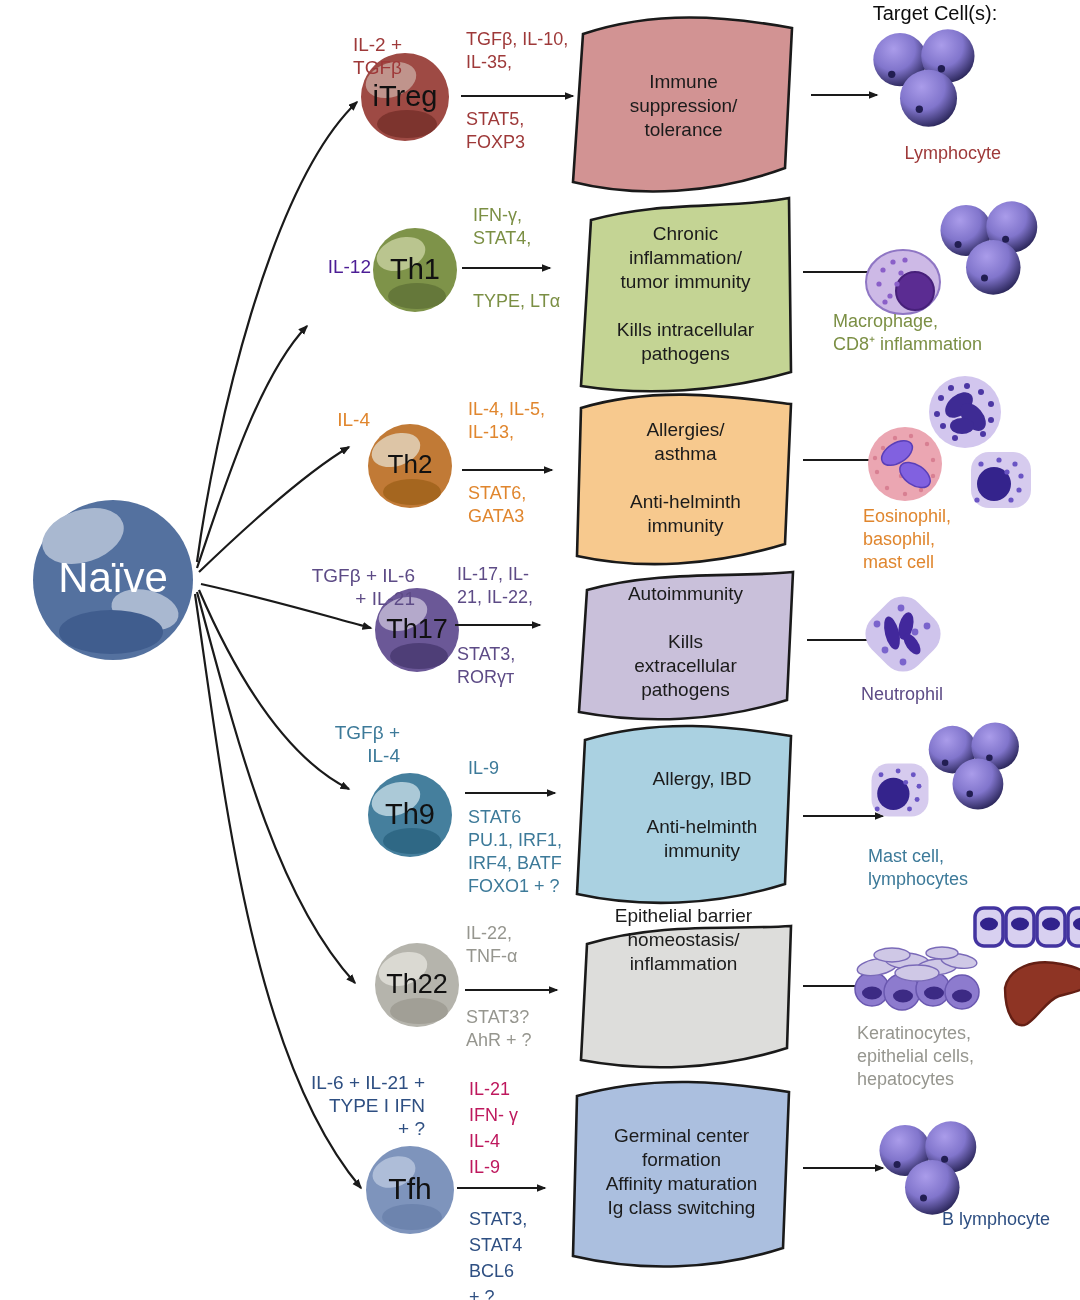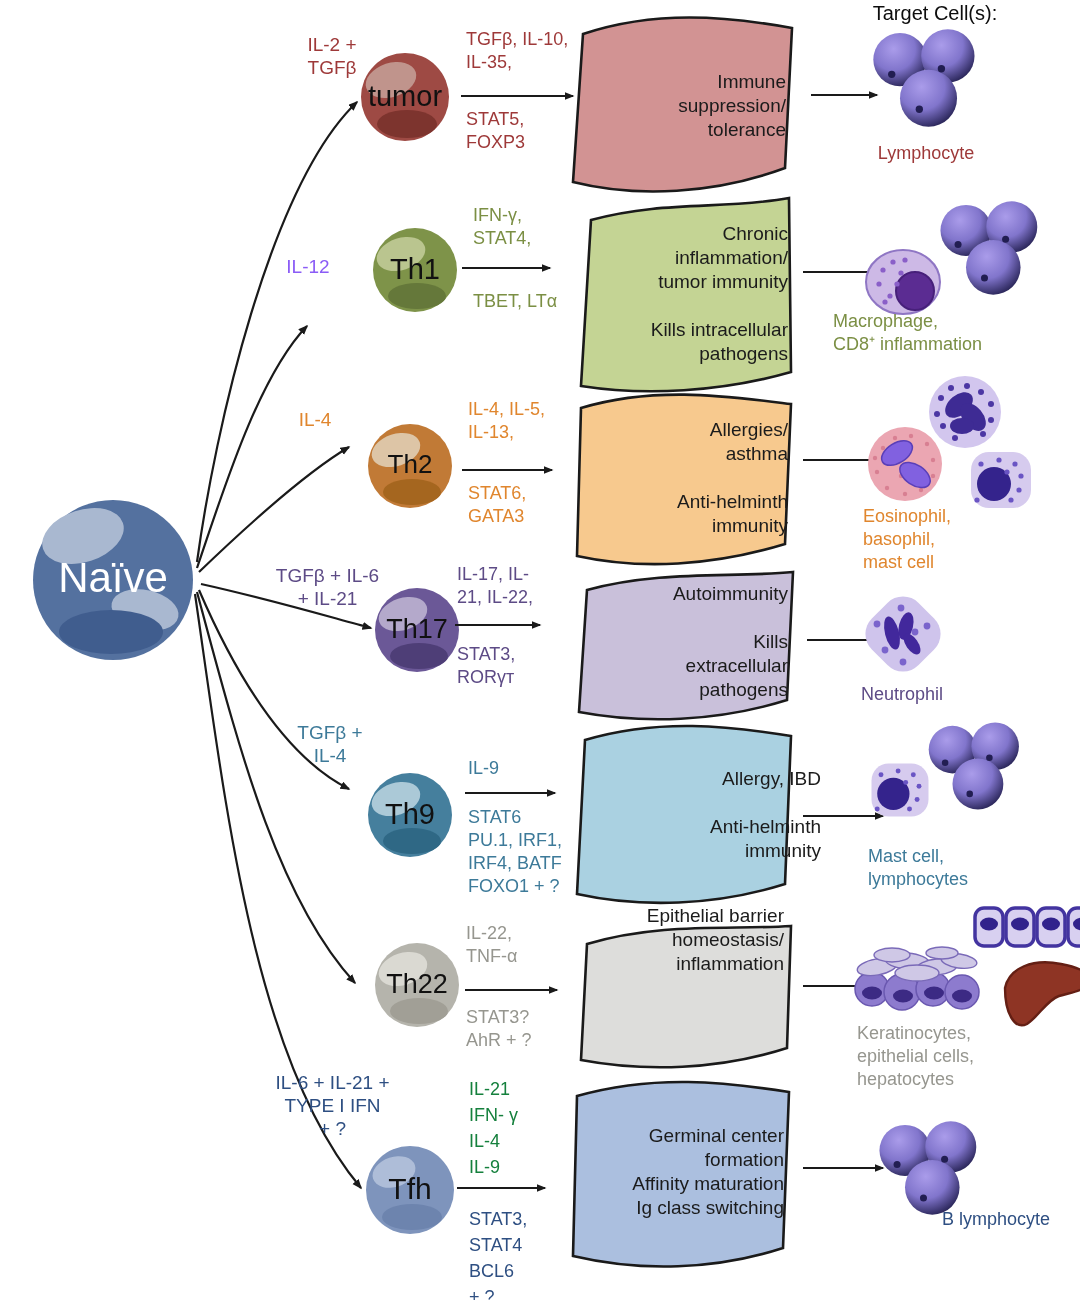--- a/index.html
+++ b/index.html
@@ -1,22 +1,22 @@
 <!DOCTYPE html>
 <html><head>
 <meta charset="utf-8">
 <style>
   html,body{margin:0;padding:0;background:#ffffff;}
   #canvas{position:relative;width:1080px;height:1300px;background:#ffffff;overflow:hidden;
           font-family:"Liberation Sans",sans-serif;font-weight:normal;margin-left:25px;}
   #shapes{position:absolute;left:0;top:0;z-index:1;}
   .txt{position:absolute;z-index:2;white-space:pre-line;line-height:1.2;}
-  .ctr{text-align:center;}
+  .ctr{text-align:right;}
   .cell-label{position:absolute;z-index:3;text-align:center;color:#111;}
-  .box-text{position:absolute;z-index:2;white-space:pre-line;text-align:right;
+  .box-text{position:absolute;z-index:2;white-space:pre-line;text-align:center;
             font-size:19px;line-height:24px;color:#1b1b1b;}
   .header{position:absolute;z-index:2;font-size:20px;color:#0d0d0d;text-align:center;}
   .in-lbl{font-size:19px;}
   .out-lbl{font-size:18px;line-height:23px;}
   .tgt-lbl{font-size:18px;line-height:23px;}
 </style>
 </head>
 <body>
 
 <div id="canvas">
@@ -226,35 +226,35 @@
   <line x1="778" y1="1168" x2="858" y2="1168" stroke="#1a1a1a" stroke-width="2.2" marker-end="url(#ah)"></line>
   <use href="#cluster" transform="translate(902,1168) scale(0.88)"></use>
 </svg>
 
 <div class="header" style="left:790px;top:2px;width:240px;">Target Cell(s):</div>
 
 <div class="cell-label" style="left: 3px; top: 554px; width: 170px; font-size: 42px; color: rgb(255, 255, 255);">Naïve</div>
 
 <div class="txt ctr in-lbl" style="left: 237px; top: 34px; width: 140px; color: rgb(158, 57, 57);">IL-2 +
 TGFβ</div>
-<div class="cell-label" style="left:330px;top:80px;width:100px;font-size:29px;">tumor</div>
+<div class="cell-label" style="left:330px;top:80px;width:100px;font-size:29px;">iTreg</div>
 <div class="txt out-lbl" style="left: 441px; top: 28px; width: 140px; color: rgb(158, 57, 57);">TGFβ, IL-10,
 IL-35,</div>
 <div class="txt out-lbl" style="left: 441px; top: 108px; width: 140px; color: rgb(158, 57, 57);">STAT5,
 FOXP3</div>
 <div class="box-text" style="left:556px;top:70px;width:205px;">Immune
 suppression/
 tolerance</div>
 <div class="txt ctr tgt-lbl" style="left: 826px; top: 142px; width: 150px; color: rgb(158, 57, 57);">Lymphocyte</div>
 
-<div class="txt ctr in-lbl" style="left: 228px; top: 256px; width: 110px; color: #8b5cf6;">IL-12</div>
+<div class="txt ctr in-lbl" style="left: 236px; top: 256px; width: 110px; color: #4c1d95;">IL-12</div>
 <div class="cell-label" style="left:340px;top:253px;width:100px;font-size:29px;">Th1</div>
 <div class="txt out-lbl" style="left: 448px; top: 204px; width: 140px; color: rgb(123, 143, 68);">IFN-γ,
 STAT4,</div>
-<div class="txt out-lbl" style="left: 448px; top: 290px; width: 150px; color: rgb(123, 143, 68);">TBET, LTα</div>
+<div class="txt out-lbl" style="left: 448px; top: 290px; width: 150px; color: rgb(123, 143, 68);">TYPE, LTα</div>
 <div class="box-text" style="left:558px;top:222px;width:205px;">Chronic
 inflammation/
 tumor immunity
 
 Kills intracellular
 pathogens</div>
 <div class="txt tgt-lbl" style="left: 808px; top: 310px; width: 220px; color: rgb(123, 143, 68);">Macrophage,
 CD8⁺ inflammation</div>
 
 <div class="txt ctr in-lbl" style="left: 235px; top: 409px; width: 110px; color: rgb(224, 134, 46);">IL-4</div>
@@ -310,21 +310,21 @@
 homeostasis/
 inflammation</div>
 <div class="txt tgt-lbl" style="left: 832px; top: 1022px; width: 220px; color: rgb(150, 150, 143);">Keratinocytes,
 epithelial cells,
 hepatocytes</div>
 
 <div class="txt ctr in-lbl" style="left: 215px; top: 1072px; width: 185px; color: rgb(46, 79, 130);">IL-6 + IL-21 +
 TYPE I IFN
 + ?</div>
 <div class="cell-label" style="left:335px;top:1172px;width:100px;font-size:30px;">Tfh</div>
-<div class="txt out-lbl" style="left: 444px; top: 1076px; width: 140px; line-height: 26px; color: #15803d;">IL-21
+<div class="txt out-lbl" style="left: 444px; top: 1076px; width: 140px; line-height: 26px; color: #be185d;">IL-21
 IFN- γ
 IL-4
 IL-9</div>
 <div class="txt out-lbl" style="left: 444px; top: 1206px; width: 140px; line-height: 26px; color: rgb(46, 79, 130);">STAT3,
 STAT4
 BCL6
 + ?</div>
 <div class="box-text" style="left:554px;top:1124px;width:205px;">Germinal center
 formation
 Affinity maturation

